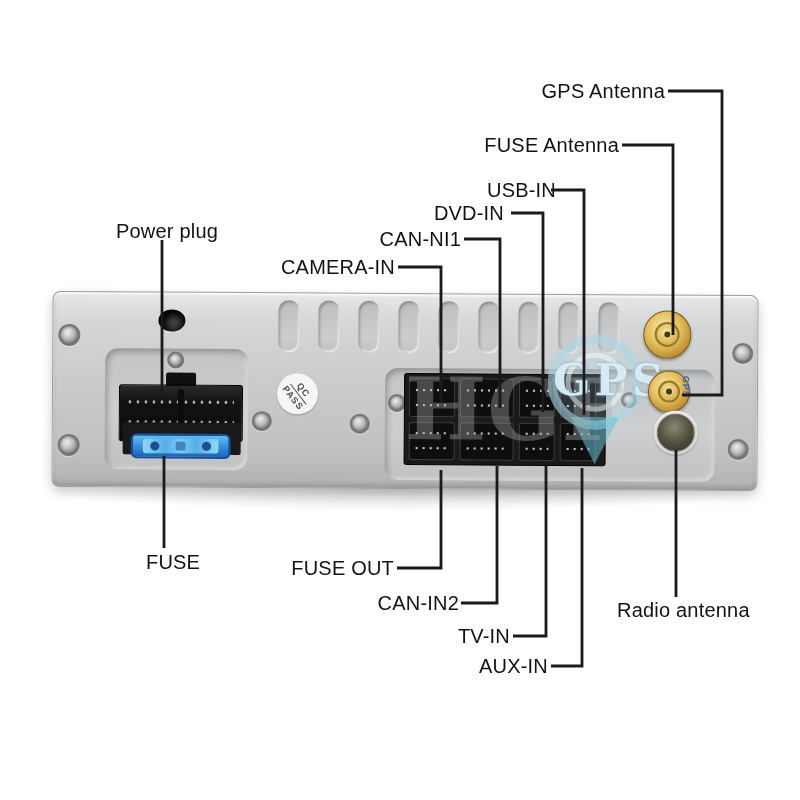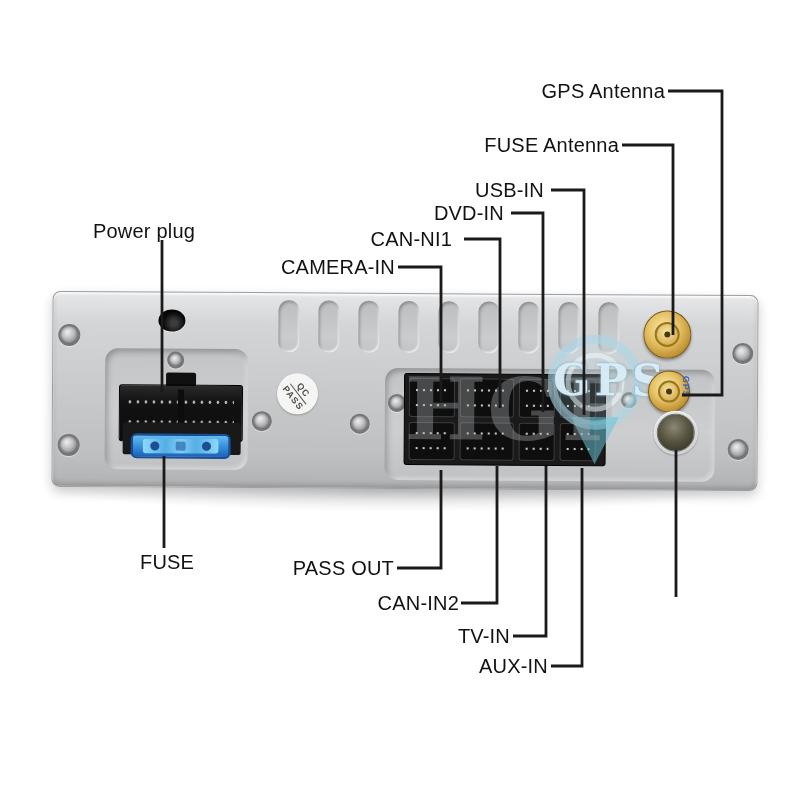--- a/index.html
+++ b/index.html
@@ -267,26 +267,27 @@
     <polyline points="622,145 673,145 673,335"></polyline>
     <polyline points="668,91 722,91 722,395 682,395"></polyline>
     <polyline points="164,456 164,548"></polyline>
     <polyline points="397,568 441,568 441,470"></polyline>
     <polyline points="461,603 497,603 497,466"></polyline>
     <polyline points="513,636 546,636 546,466"></polyline>
     <polyline points="551,666 582,666 582,468"></polyline>
     <polyline points="676,450 676,597"></polyline>
   </svg>
 
-  <div class="lbl" style="left:93px; top:221px">Power plug</div>
+  <div class="lbl" style="left:116px; top:221px">Power plug</div>
   <div class="lbl" style="right:405px; top:257px">CAMERA-IN</div>
-  <div class="lbl" style="right:348px; top:229px">CAN-NI1</div>
+  <div class="lbl" style="right:339px; top:229px">CAN-NI1</div>
   <div class="lbl" style="right:296px; top:203px">DVD-IN</div>
-  <div class="lbl" style="right:256px; top:180px">USB-IN</div>
+  <div class="lbl" style="right:244px; top:180px">USB-IN</div>
   <div class="lbl" style="right:181px; top:135px">FUSE Antenna</div>
   <div class="lbl" style="right:135px; top:81px">GPS Antenna</div>
-  <div class="lbl" style="left:140px; top:552px">FUSE</div>
-  <div class="lbl" style="right:406px; top:558px">PASS OUT</div>
+  <div class="lbl" style="left:146px; top:552px">FUSE</div>
+  <div class="lbl" style="right:406px; top:558px">FUSE OUT</div>
   <div class="lbl" style="right:341px; top:593px">CAN-IN2</div>
   <div class="lbl" style="right:290px; top:626px">TV-IN</div>
   <div class="lbl" style="right:252px; top:656px">AUX-IN</div>
+  <div class="lbl" style="left:617px; top:600px">Radio antenna</div>
 
 </div>
 
 </body></html>

